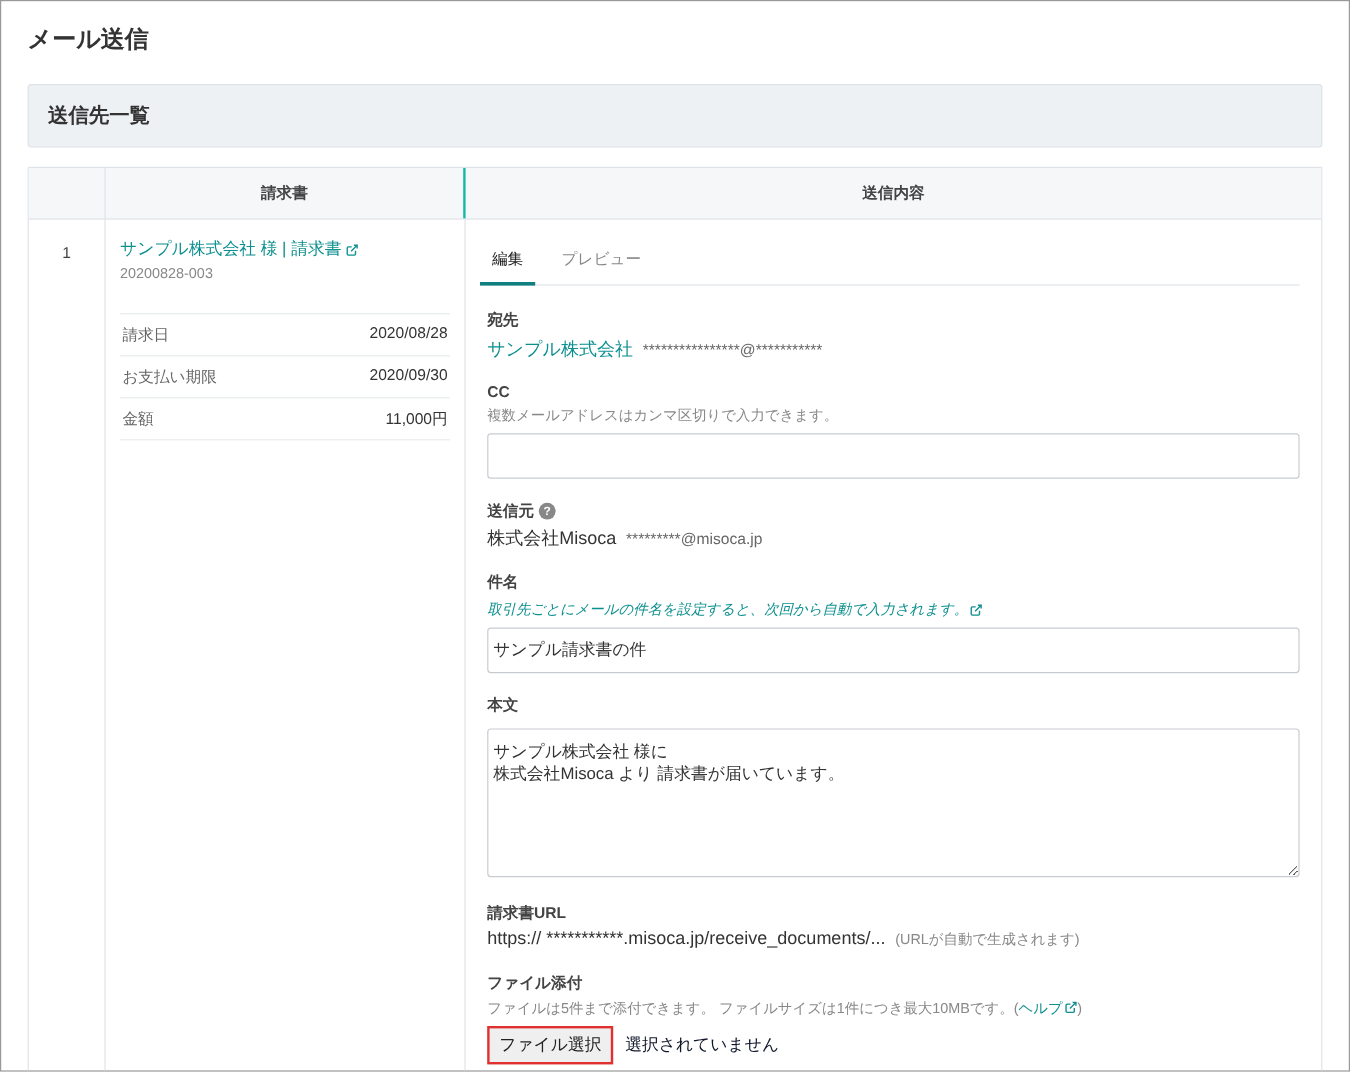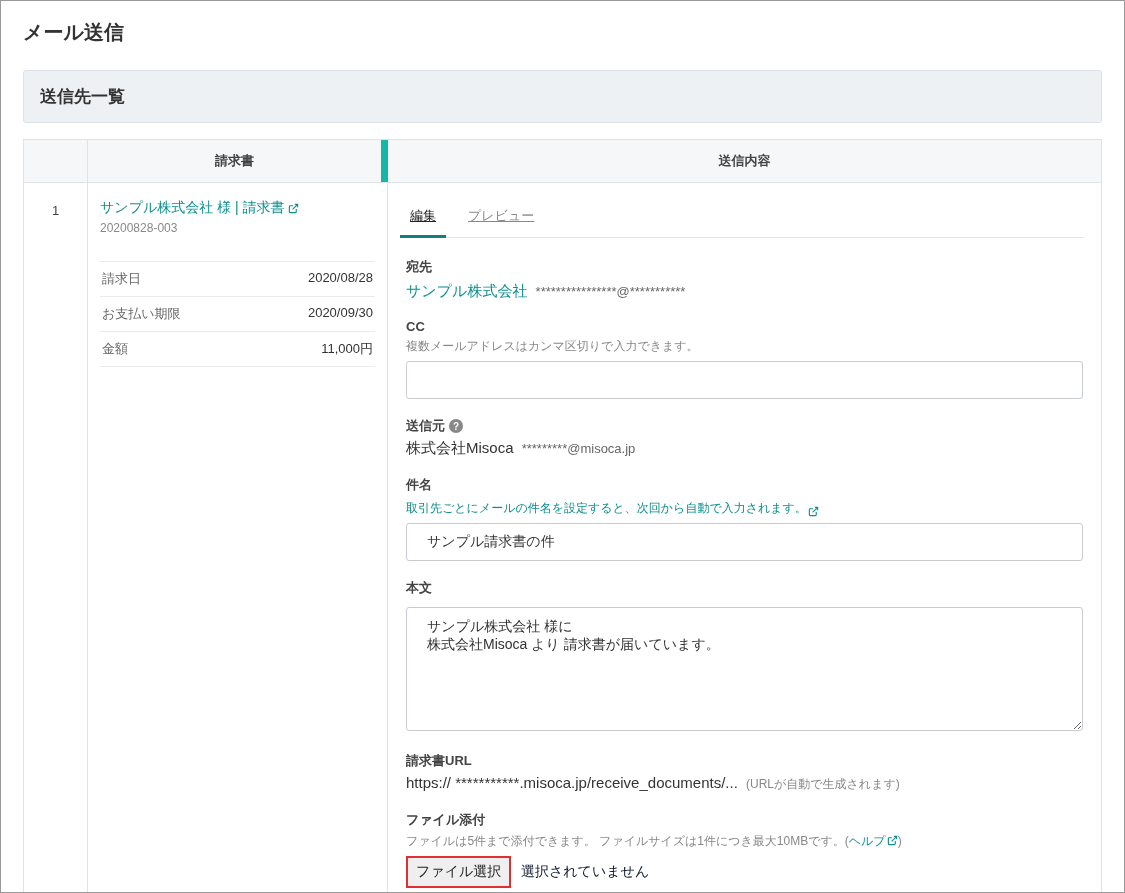--- a/index.html
+++ b/index.html
@@ -22,54 +22,54 @@
       padding: 14px 16px;
       font-size: 17px;
       font-weight: bold;
       color: #333;
       margin-bottom: 16px;
     }
     .table-wrap { border: 1px solid #dfe3e8; border-top: none; }
     .thead { display: flex; background: #f5f7f9; border-top: 1px solid #dfe3e8; border-bottom: 1px solid #dfe3e8; }
     .th { padding: 12px 8px; font-weight: bold; text-align: center; color: #444; }
     .th-num { width: 64px; border-right: 1px solid #dfe3e8; }
-    .th-inv { width: 300px; border-right: 7px solid #14b8a6; }
+    .th-inv { width: 300px; border-right: 2px solid #14b8a6; }
     .th-content { flex: 1; }
     .tbody-row { display: flex; }
     .td { padding: 16px 12px 20px; }
     .td-num { width: 64px; border-right: 1px solid #dfe3e8; text-align: center; padding-top: 20px; color: #444; }
     .td-inv { width: 300px; border-right: 1px solid #dfe3e8; }
     .td-content { flex: 1; padding: 14px 18px 20px; }
     .link { color: #0d8f8f; cursor: pointer; }
     .invoice-link { font-size: 14px; display: inline-flex; align-items: center; gap: 3px; }
     .invoice-num { color: #888; font-size: 12px; margin-top: 4px; }
     .meta-table { margin-top: 26px; width: 100%; }
     .meta-row { display: flex; justify-content: space-between; border-top: 1px solid #e8ebed; padding: 8px 2px; font-size: 13px; color: #555; }
     .meta-row:last-child { border-bottom: 1px solid #e8ebed; }
     .meta-label { color: #666; }
     .meta-value { color: #333; }
 
     .tabs { display: flex; gap: 24px; border-bottom: 1px solid #e0e4e8; margin-bottom: 20px; }
-    .tab { padding: 10px 4px 12px; color: #888; cursor: pointer; position: relative; text-decoration: underline; }
+    .tab { padding: 10px 4px 12px; color: #888; cursor: pointer; position: relative; }
     .tab.active { color: #222; font-weight: 500; }
     .tab.active::after { content:""; position:absolute; left:-6px; right:-6px; bottom:-1px; height:3px; background:#107f7f; }
 
     .field-label { font-weight: bold; color: #444; font-size: 13px; margin-bottom: 4px; display:flex; align-items:center; gap:4px;}
     .field-block { margin-bottom: 18px; }
     .help-text { color: #888; font-size: 12px; margin-top: 2px; }
     .recipient-line { font-size: 15px; margin-top: 6px; }
     .recipient-name { color: #0d8f8f; font-weight: 500; }
     .recipient-email { color: #666; font-size: 13px; margin-left: 4px; }
     .sender-line { font-size: 15px; margin-top: 4px; color: #333; }
     .sender-email { color: #666; font-size: 13px; margin-left: 4px;}
     input[type="text"], textarea {
       width: 100%;
       border: 1px solid #c8ccd1;
       border-radius: 3px;
-      padding: 10px 20px;
+      padding: 10px 4px;
       font-size: 14px;
       font-family: inherit;
       color: #333;
     }
     textarea { resize: vertical; }
     .url-line { font-size: 15px; color: #333; margin-top: 4px; }
     .url-note { font-size: 12px; color: #888; margin-left: 4px;}
     .file-btn {
       border: 2px solid #e03030;
       background: #efefef;
@@ -79,21 +79,21 @@
       color: #222;
       font-family: inherit;
     }
     .file-status { font-size: 14px; color: #0f172a; margin-left: 6px; }
     .help-icon {
       display:inline-flex; width:14px; height:14px; border-radius:50%;
       background:#888; color:#fff; font-size:10px; align-items:center; justify-content:center;
       font-weight:bold;
     }
     .ext-svg { width:11px; height:11px; }
-    .subject-hint { color:#0d8f8f; font-size:12px; display:inline-flex; align-items:flex-end; gap:1px; cursor:pointer; margin-top:2px;}
+    .subject-hint { color:#0d8f8f; font-size:12px; display:inline-flex; align-items:center; gap:1px; cursor:pointer; margin-top:2px;font-style:italic;}
   </style>
 </head>
 <body>
 
 <div class="container">
   <h1 class="page-title">メール送信</h1>
 
   <div class="section-header">送信先一覧</div>
 
   <div class="table-wrap">

